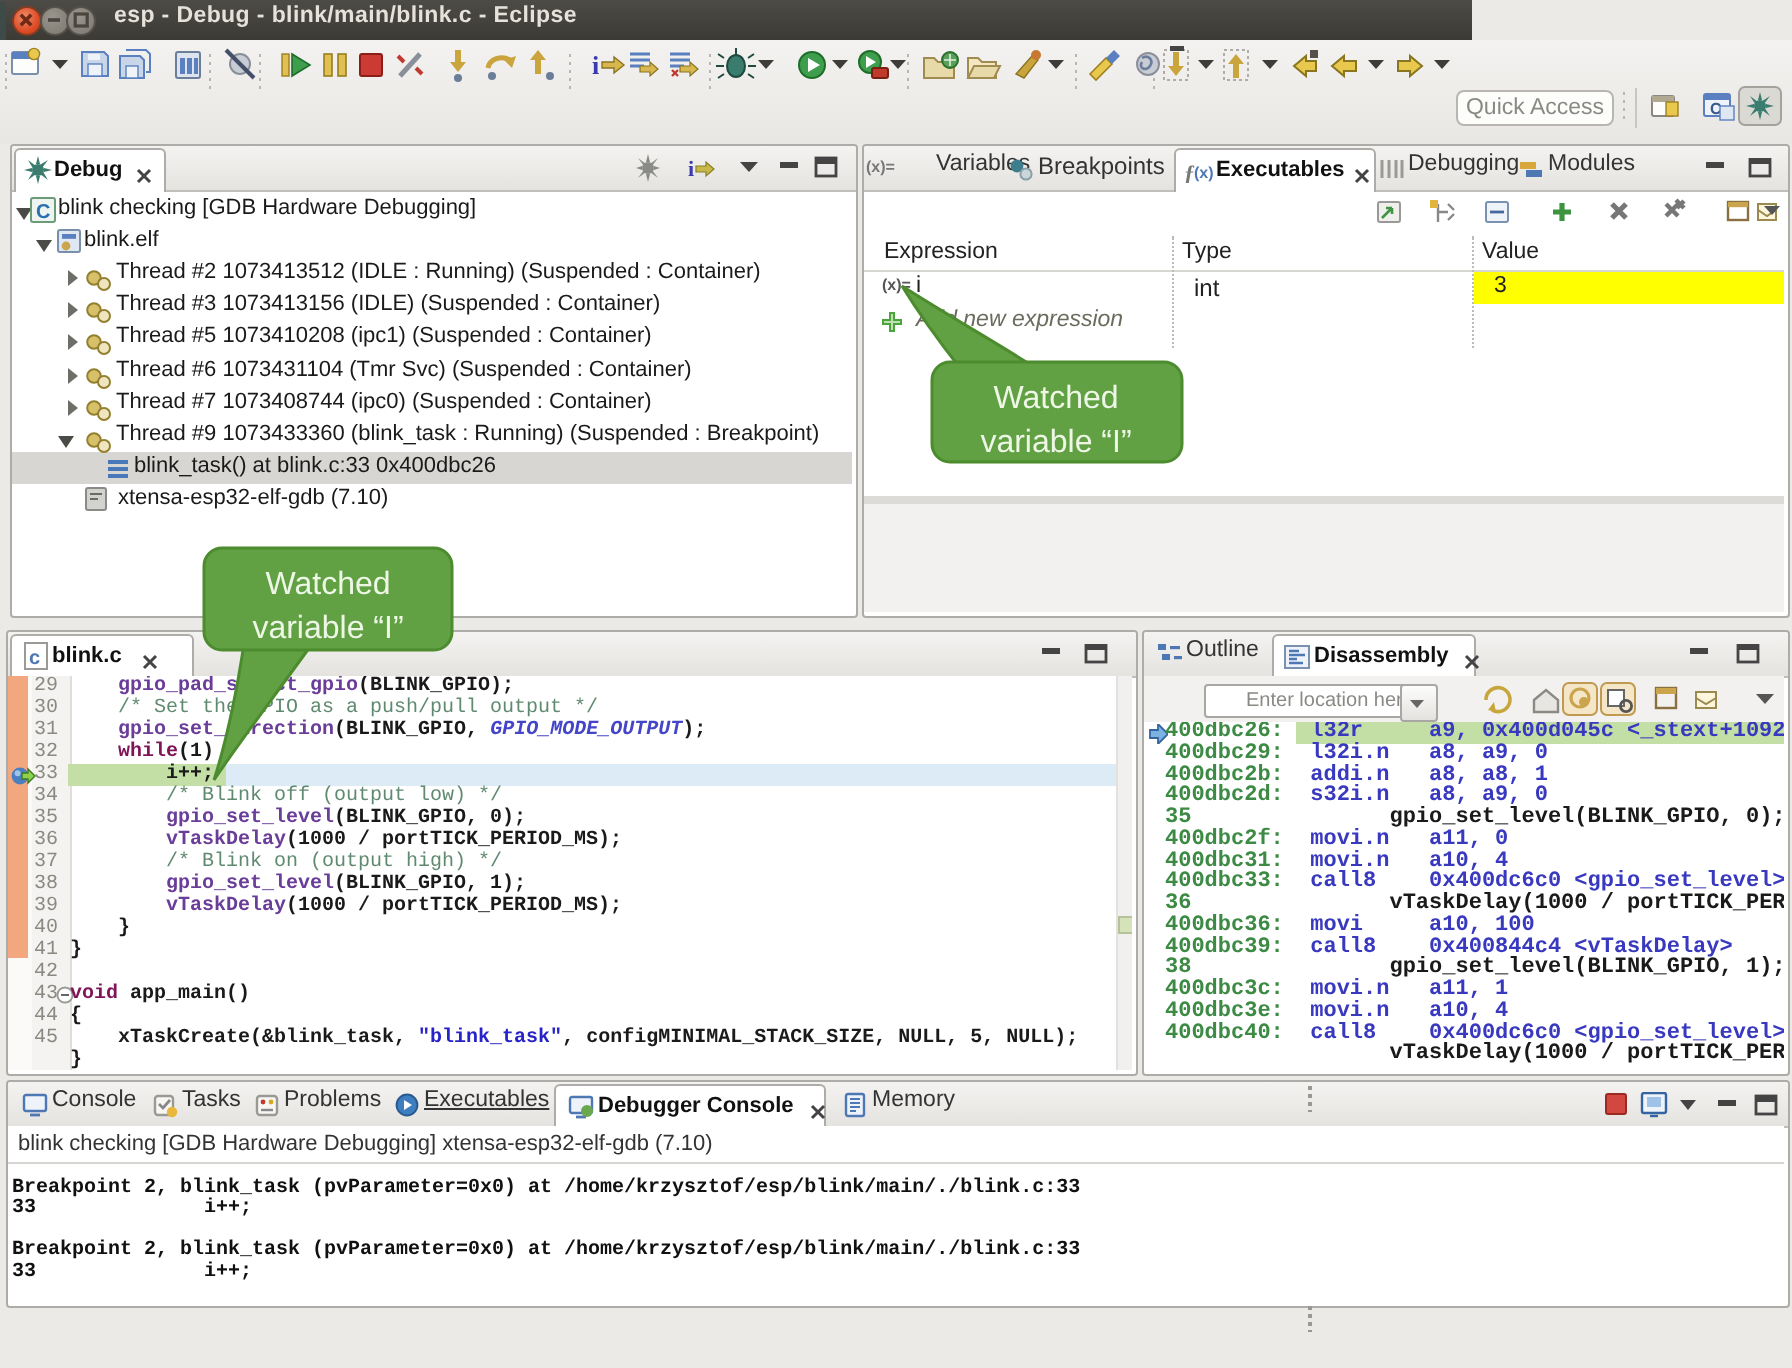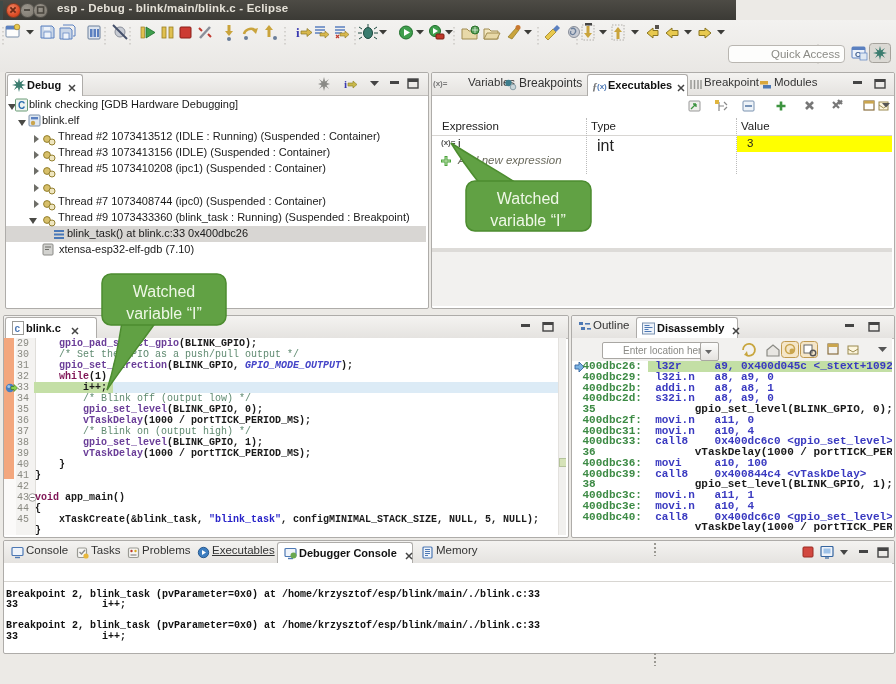--- a/index.html
+++ b/index.html
@@ -10,21 +10,21 @@
   #titlebar{left:0;top:0;width:736px;height:20px;
     background:linear-gradient(#4d4b45,#3b3a35);}
   #titlebar .title{position:absolute;left:57px;top:2px;font-size:11.5px;font-weight:bold;
     color:#e6e2d9;letter-spacing:0.2px;}
   .wbtn{position:absolute;top:3px;width:13px;height:13px;border-radius:50%;}
   
   #toolbar{left:0;top:20px;width:896px;height:52px;
     background:linear-gradient(#f3f2f0,#e9e7e4);}
   #qa{position:absolute;left:728px;top:45px;width:77px;height:16px;background:#fdfdfc;
       border:1px solid #b9b6b1;border-radius:4px;color:#8a8a85;font-size:11.5px;
-      text-align:center;line-height:16px;padding-left:38px;}
+      text-align:center;line-height:16px;}
   
   .panel{position:absolute;background:#fff;border:1px solid #aeaca9;border-radius:2px;}
   .tabstrip{position:absolute;left:0;top:0;right:0;height:22px;
      background:linear-gradient(#f4f3f1,#e5e3e0);border-bottom:1px solid #c0bebb;
      border-radius:2px 2px 0 0;}
   .tab{position:absolute;top:1px;height:21px;font-size:11.5px;color:#333;
      white-space:nowrap;}
   .tab.sel{background:#fff;border:1px solid #aeaca9;border-bottom:none;
      border-radius:3px 3px 0 0;font-weight:bold;color:#111;font-size:11px;}
   .tlabel{display:inline-block;vertical-align:top;line-height:20px;}
@@ -333,20 +333,21 @@
         </g>
 
         <rect x="37" y="148" width="10" height="11" rx="1" fill="#d2d2cf" stroke="#8a8a86"></rect>
         <path d="M39 151h6M39 153.5h4" stroke="#6b6b66" stroke-width="1"></path>
       </svg>
       <div class="abs" style="left:23px;top:2px;">blink checking [GDB Hardware Debugging]</div>
       <div class="abs" style="left:36px;top:18px;">blink.elf</div>
       <div class="abs" style="left:52px;top:34px;">Thread #2 1073413512 (IDLE : Running) (Suspended : Container)</div>
       <div class="abs" style="left:52px;top:50px;">Thread #3 1073413156 (IDLE) (Suspended : Container)</div>
       <div class="abs" style="left:52px;top:66px;">Thread #5 1073410208 (ipc1) (Suspended : Container)</div>
+      <div class="abs" style="left:52px;top:83px;">Thread #6 1073431104 (Tmr Svc) (Suspended : Container)</div>
       <div class="abs" style="left:52px;top:99px;">Thread #7 1073408744 (ipc0) (Suspended : Container)</div>
       <div class="abs" style="left:52px;top:115px;">Thread #9 1073433360 (blink_task : Running) (Suspended : Breakpoint)</div>
       <div class="abs" style="left:61px;top:131px;">blink_task() at blink.c:33 0x400dbc26</div>
       <div class="abs" style="left:53px;top:147px;">xtensa-esp32-elf-gdb (7.10)</div>
     </div>
   </div>
 
   <div class="panel" id="p-expr" style="left:431px;top:72px;width:462px;height:235px;">
     <div class="tabstrip">
       <span class="abs" style="left:1px;top:6px;font-size:8px;color:#777;font-weight:bold;">(x)=</span>
@@ -365,21 +366,21 @@
           <g stroke="#444" stroke-width="1.5">
             <path d="M1 1l6 6M7 1l-6 6"></path>
           </g>
         </svg>
       </div>
       <svg class="abs" style="left:257px;top:5px;" width="13" height="13" viewBox="0 0 13 13">
         <g stroke="#9a9a96" stroke-width="1.5">
           <path d="M2 2v9M5.5 2v9M9 2v9M12 2v9"></path>
         </g>
       </svg>
-      <span class="abs" style="left:272px;top:3px;font-size:11.5px;color:#333;">Breakpoint</span>
+      <span class="abs" style="left:272px;top:3px;font-size:11.5px;color:#333;">Debugging</span>
       <svg class="abs" style="left:327px;top:5px;" width="13" height="13" viewBox="0 0 13 13">
         <g>
           <rect x="1" y="3" width="8" height="3.5" fill="#d9a73c"></rect>
           <rect x="4" y="7" width="8" height="3.5" fill="#4d78b4"></rect>
         </g>
       </svg>
       <span class="abs" style="left:342px;top:3px;font-size:11.5px;color:#333;">Modules</span>
       <svg class="abs" style="left:420px;top:6px;" width="36" height="12" viewBox="0 0 36 12">
         <rect x="1" y="2" width="9" height="3" fill="#444"></rect>
         <rect x="23" y="0" width="10" height="9" fill="none" stroke="#444" stroke-width="1.4"></rect>
@@ -418,21 +419,21 @@
       <div class="abs" style="left:0;top:0;width:460px;height:17px;border-bottom:1px solid #d8d6d3;">
         <span class="abs" style="left:10px;top:2px;font-size:11.5px;color:#222;">Expression</span>
         <span class="abs" style="left:159px;top:2px;font-size:11.5px;color:#222;">Type</span>
         <span class="abs" style="left:309px;top:2px;font-size:11.5px;color:#222;">Value</span>
       </div>
       <div class="abs" style="left:154px;top:0px;width:1px;height:56px;border-left:1px dotted #bbb;"></div>
       <div class="abs" style="left:304px;top:0px;width:1px;height:56px;border-left:1px dotted #bbb;"></div>
       <div class="abs" style="left:305px;top:18px;width:155px;height:16px;background:#ffff00;"></div>
       <span class="abs" style="left:9px;top:20px;font-size:8px;color:#555;font-weight:bold;">(x)=</span>
       <span class="abs" style="left:26px;top:19px;font-size:11.5px;color:#222;">i</span>
-      <span class="abs" style="left:165px;top:19px;font-size:16px;color:#222;">int</span>
+      <span class="abs" style="left:165px;top:19px;font-size:12px;color:#222;">int</span>
       <span class="abs" style="left:315px;top:19px;font-size:11.5px;color:#222;">3</span>
       <svg class="abs" style="left:8px;top:37px;" width="12" height="12" viewBox="0 0 12 12">
         <g stroke="#4ca43c" stroke-width="3">
           <path d="M6 1v10M1 6h10"></path>
         </g>
         <g stroke="#bfe0b0" stroke-width="1">
           <path d="M6 2v8M2 6h8"></path>
         </g>
       </svg>
       <span class="abs" style="left:26px;top:36px;font-size:11.5px;font-style:italic;color:#6b6b5e;">Add new expression</span>
@@ -654,20 +655,21 @@
         <rect x="24" y="0.5" width="12" height="10" rx="1" fill="#eef3fa" stroke="#3565a0" stroke-width="1.2"></rect>
         <rect x="26.5" y="2.5" width="7" height="5" fill="#9ec2e8"></rect>
         <path d="M28 12h4" stroke="#3565a0" stroke-width="1.2"></path>
         <path d="M43 4h8l-4 5z" fill="#444"></path>
         <rect x="62" y="4" width="9" height="3" fill="#444"></rect>
         <rect x="81" y="2" width="10" height="9" fill="none" stroke="#444" stroke-width="1.4"></rect>
         <rect x="81" y="2" width="10" height="3" fill="#444"></rect>
       </svg>
     </div>
     <div class="abs" style="left:0;top:22px;width:888px;height:89px;background:#fff;">
+      <div class="abs" style="left:5px;top:3px;font-size:11px;color:#333;">blink checking [GDB Hardware Debugging] xtensa-esp32-elf-gdb (7.10)</div>
       <div class="abs" style="left:0;top:18px;width:888px;height:1px;background:#d8d6d2;"></div>
       <pre class="mono abs" style="left:2px;top:27px;font-size:10px;line-height:10.4px;color:#111;font-weight:bold;">Breakpoint 2, blink_task (pvParameter=0x0) at /home/krzysztof/esp/blink/main/./blink.c:33
 33              i++;
 
 Breakpoint 2, blink_task (pvParameter=0x0) at /home/krzysztof/esp/blink/main/./blink.c:33
 33              i++;</pre>
     </div>
   </div>
 
   <div class="abs" style="left:654px;top:543px;width:2px;height:13px;background:repeating-linear-gradient(#9a9892 0 2px,transparent 2px 4px);"></div>

